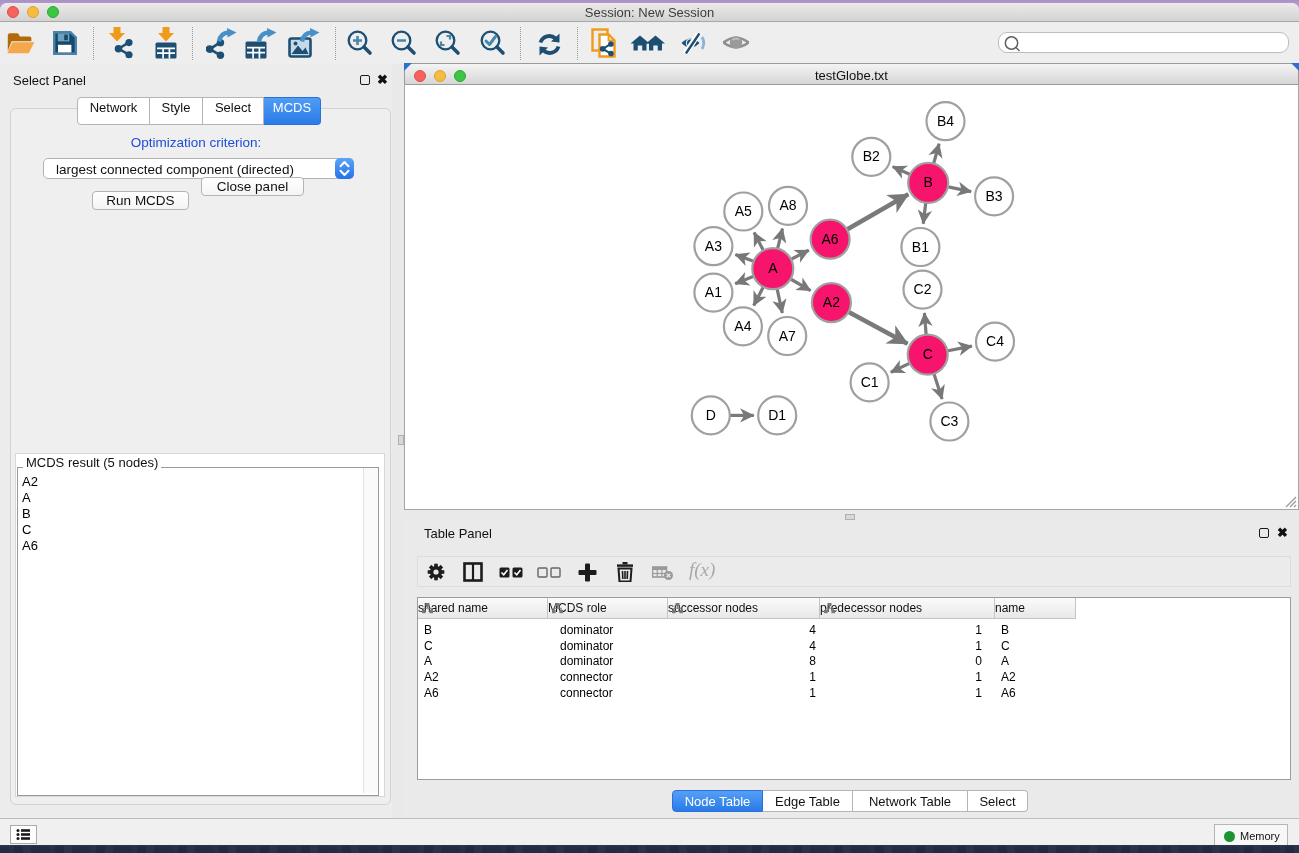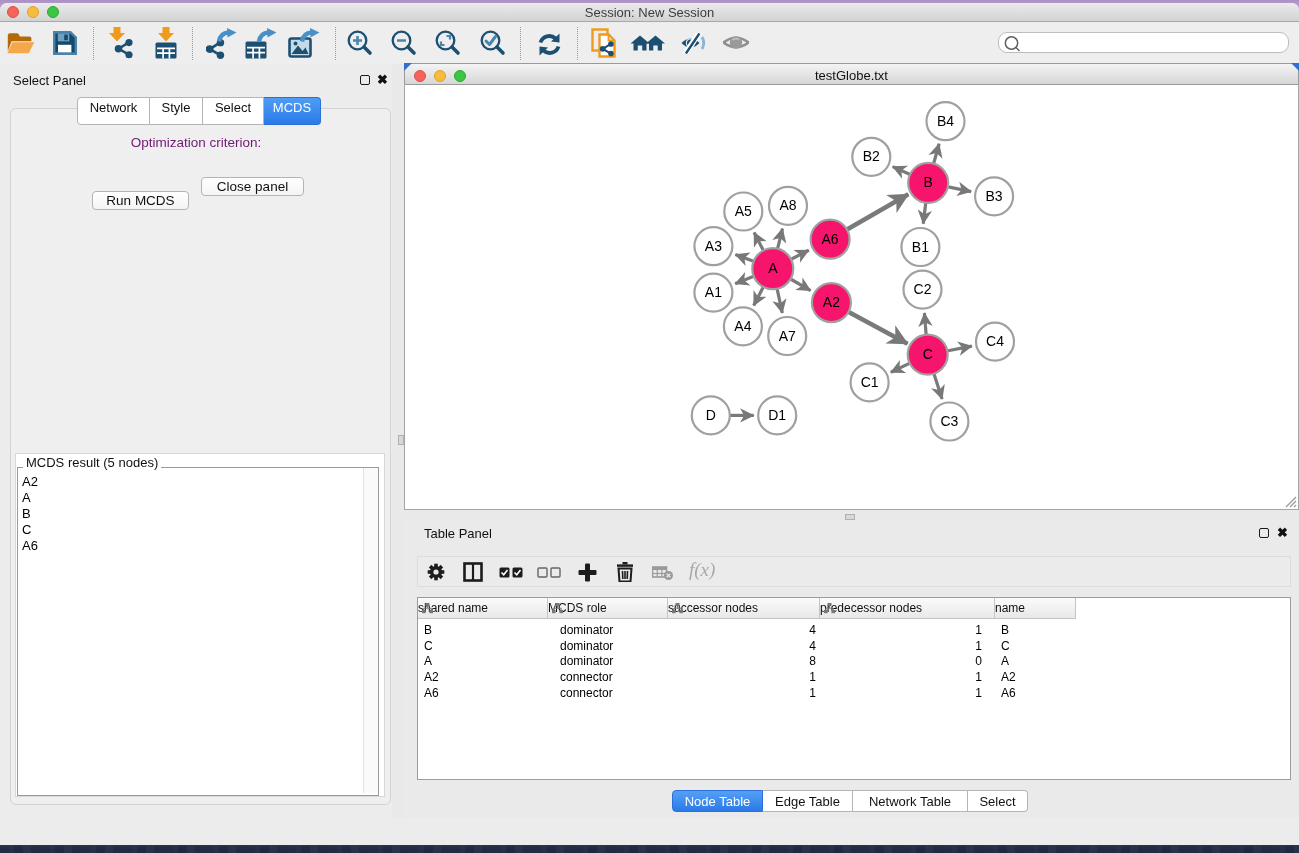--- a/index.html
+++ b/index.html
@@ -27,21 +27,21 @@
 .winbtn-sq{position:absolute;width:10px;height:10px;border:1.6px solid #1a1a1a;border-radius:2px}
 .winbtn-x{position:absolute;font-size:13px;font-weight:bold;color:#111}
 #cpanel .winbtn-sq{left:360px;top:11px}
 #cpanel .winbtn-x{left:377px;top:8px}
 #cp-body{position:absolute;left:10px;top:44px;width:381px;height:697px;background:#efefef;border:1px solid #d2d2d2;border-radius:6px}
 #cp-tabs{position:absolute;left:77px;top:33px;height:20px;display:flex;z-index:3}
 .cptab{height:28px;line-height:19px;font-size:13px;background:#fff;border:1px solid #b4b4b4;border-left:none;color:#111;text-align:center}
 .cptab.first{border-left:1px solid #b4b4b4;border-radius:4px 0 0 4px}
 .cptab.last{border-radius:0 4px 4px 0}
 .cptab.sel{background:linear-gradient(#509df5,#2a7ae8);color:#fff;border-color:#2a70d8}
-#opt-label{position:absolute;left:0;top:71px;width:392px;text-align:center;font-size:13.5px;color:#701a75}
+#opt-label{position:absolute;left:0;top:71px;width:392px;text-align:center;font-size:13.5px;color:#1d4ed8}
 #dropdown{position:absolute;left:43px;top:94px;width:311px;height:21px;background:#fff;border:1px solid #b2b2b2;border-radius:5px}
 #dropdown .txt{position:absolute;left:12px;top:3px;font-size:13.5px;color:#111}
 #dropdown .step{position:absolute;right:-1px;top:-1px;width:19px;height:21px;background:linear-gradient(#5aa5f7,#2572e8);border-radius:5px}
 .btn{position:absolute;height:19px;background:linear-gradient(#ffffff,#f4f4f4);border:1px solid #b4b4b4;border-radius:4px;font-size:13.5px;color:#111;text-align:center;line-height:17px}
 #btn-run{left:92px;top:127px;width:97px}
 #btn-close{left:201px;top:113px;width:103px}
 #mcds-box{position:absolute;left:15px;top:389px;width:370px;height:344px;background:#fff;border:1px solid #d8d8d8}
 #mcds-fs{position:absolute;left:1px;top:13px;width:362px;height:329px;border:1px solid #9a9a9a}
 #mcds-leg{position:absolute;left:5px;top:-13px;background:#fff;padding:0 3px;font-size:13px;color:#111}
 #mcds-list{position:absolute;left:4px;top:5.5px;font-size:13px;color:#000;line-height:16px}
@@ -232,20 +232,27 @@
       <div class="winbtn-sq"></div>
         <div class="winbtn-x">✖</div>
       <div id="cp-body"></div>
       <div id="cp-tabs">
         <div class="cptab first" style="width:73px">Network</div>
           <div class="cptab" style="width:53px">Style</div>
           <div class="cptab" style="width:61px">Select</div>
           <div class="cptab sel last" style="width:57px">MCDS</div>
       </div>
       <div id="opt-label">Optimization criterion:</div>
+      <div id="dropdown">
+          <div class="txt">largest connected component (directed)</div>
+        <div class="step"><svg width="19" height="21">
+              <path d="M5.5 8.2 L9.5 4 L13.5 8.2" stroke="#fff" stroke-width="2" fill="none" stroke-linecap="round" stroke-linejoin="round"></path>
+              <path d="M5.5 12.8 L9.5 17 L13.5 12.8" stroke="#fff" stroke-width="2" fill="none" stroke-linecap="round" stroke-linejoin="round"></path>
+            </svg></div>
+      </div>
       <div class="btn" id="btn-run">Run MCDS</div>
       <div class="btn" id="btn-close">Close panel</div>
       <div id="mcds-box">
         <div id="mcds-fs">
           <div id="mcds-leg">MCDS result (5 nodes)</div>
           <div id="mcds-list">A2<br>A<br>B<br>C<br>A6</div>
           <div id="mcds-scroll"></div>
         </div>
       </div>
     </div>
@@ -475,14 +482,30 @@
           <div class="td" style="left:583px;top:87px">A6</div>
         </div>
       <div id="tp-tabs">
         <div class="tptab sel first" style="width:91px">Node Table</div>
           <div class="tptab" style="width:90px">Edge Table</div>
           <div class="tptab" style="width:115px">Network Table</div>
           <div class="tptab last" style="width:60px">Select</div>
       </div>
     </div>
   </div>
+  <div id="statusbar">
+    <div id="list-btn"><svg width="25" height="17">
+          <g fill="#1a1a1a">
+            <circle cx="7" cy="4.5" r="1.5"></circle>
+            <circle cx="7" cy="8.5" r="1.5"></circle>
+            <circle cx="7" cy="12.5" r="1.5"></circle>
+            <rect x="10" y="3.2" width="9" height="2.6"></rect>
+            <rect x="10" y="7.2" width="9" height="2.6"></rect>
+            <rect x="10" y="11.2" width="9" height="2.6"></rect>
+          </g>
+        </svg></div>
+    <div id="mem-btn">
+        <div class="dot"></div>
+        <div class="lbl">Memory</div>
+      </div>
+  </div>
 </div>
 <div id="desktop-bot"></div>
 
 </body></html>

